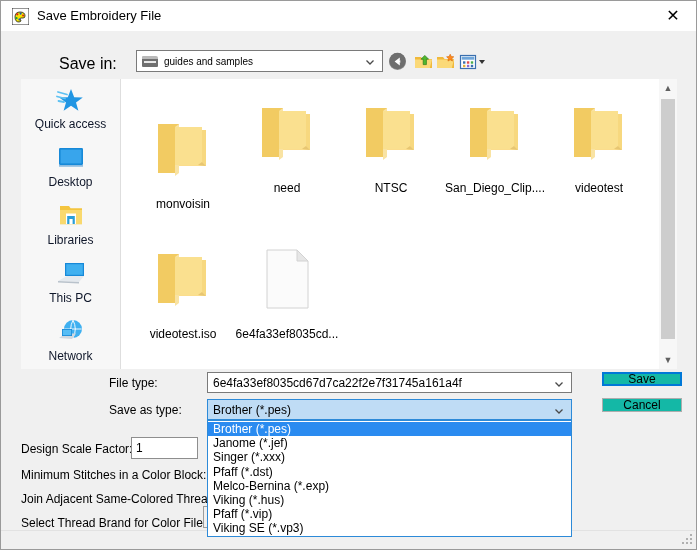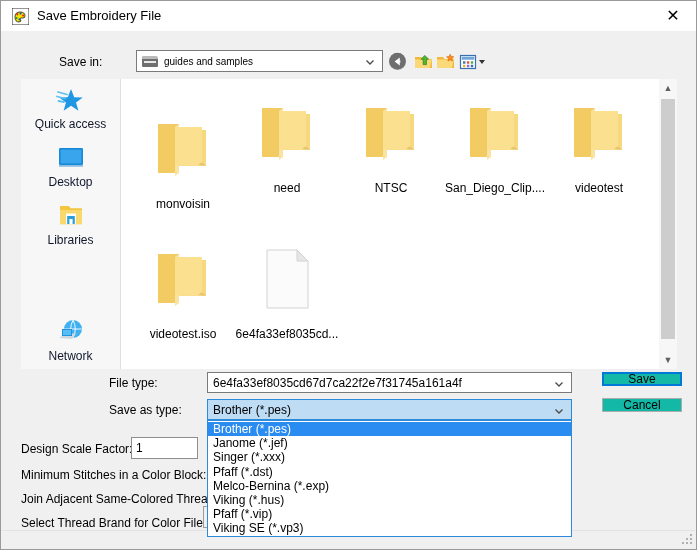--- a/index.html
+++ b/index.html
@@ -69,21 +69,21 @@
     left: 1px; top: 30px;
     width: 694px;
     height: 518px;
     background: #f0f0f0;
   }
 
   
   #savein-label {
     position: absolute;
     left: 58px; top: 54px;
-    font-size: 12px;
+    font-size: 16px;
     white-space: nowrap;
     text-align: center;
   }
   #savein-combo {
     position: absolute;
     left: 135px; top: 49px;
     width: 247px; height: 22px;
     background: #fff;
     border: 1px solid #7a7a7a;
     box-sizing: border-box;
@@ -517,20 +517,31 @@
           <path d="M6 5 h9 l1.6 2.2 H28 v16 H6 Z" fill="#f4c53f"></path>
           <rect x="6" y="9" width="22" height="14" fill="#f9d96e"></rect>
           <rect x="12" y="12.5" width="10" height="10.5" fill="#ffffff"></rect>
           <rect x="13.2" y="15" width="7.6" height="8" fill="#2a9ed8"></rect>
           <rect x="15.4" y="18" width="3.2" height="5" fill="#ffffff"></rect>
         </svg>
       </div>
       <div class="place-label">Libraries</div>
     </div>
 
+    <div class="place-item" style="top:176px;">
+      <div class="place-icon">
+        <svg width="34" height="30" viewBox="0 0 34 30">
+          <path d="M11 4 L30 4 L30 17 L11 17 Z" fill="#1789d8"></path>
+          <path d="M12.2 5.2 L28.8 5.2 L28.8 15.8 L12.2 15.8 Z" fill="#3fb0f0"></path>
+          <path d="M4 22 L13 17 L30 17 L25 23 Z" fill="#e4e9ee"></path>
+          <path d="M4 22 L25 23 L25 24.4 L4 23.4 Z" fill="#b9c2cb"></path>
+        </svg>
+      </div>
+      <div class="place-label">This PC</div>
+    </div>
 
     <div class="place-item" style="top:234px;">
       <div class="place-icon">
         <svg width="34" height="30" viewBox="0 0 34 30">
           <circle cx="19" cy="12" r="9" fill="#3fb0f0"></circle>
           <path d="M10.3 12 h17.4 M19 3.1 q4.6 8.9 0 17.8 M19 3.1 q-4.6 8.9 0 17.8" stroke="#ffffff" stroke-width="0.9" fill="none"></path>
           <path d="M5 21 L12 16.5 L22 16.5 L18 22 Z" fill="#cfd8e0"></path>
           <rect x="8" y="12" width="10" height="7" fill="#1789d8"></rect>
           <rect x="8.8" y="12.8" width="8.4" height="5.4" fill="#56bdf5"></rect>
         </svg>

